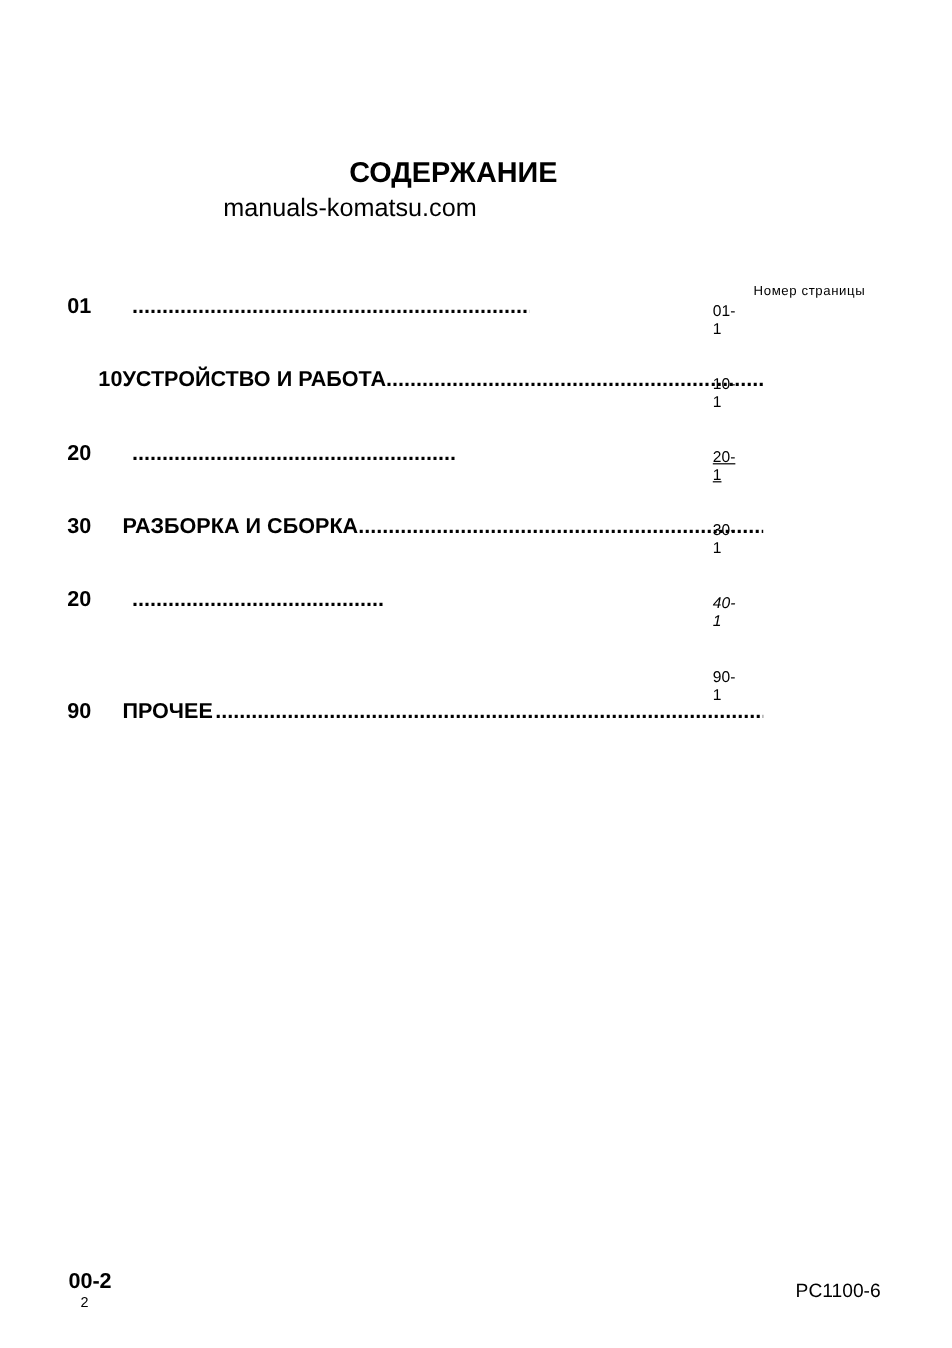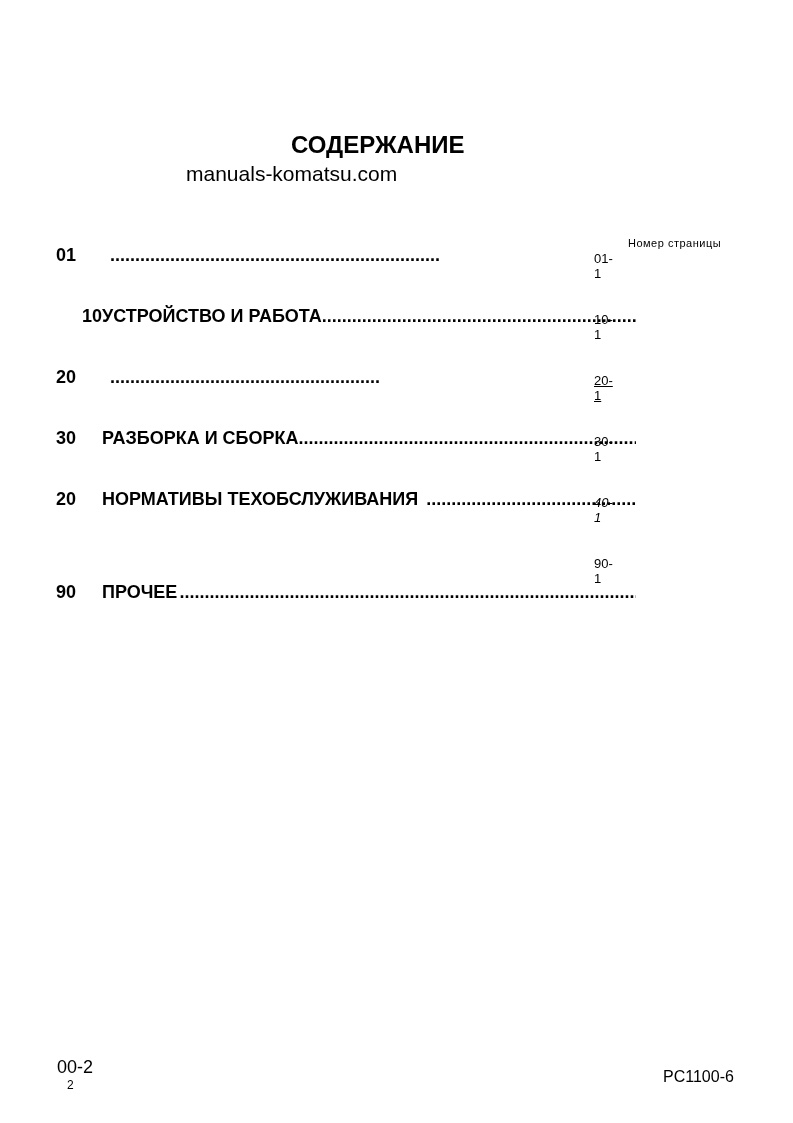--- a/index.html
+++ b/index.html
@@ -5,21 +5,21 @@
     html, body { margin: 0; padding: 0; background: #ffffff; }
     body { width: 793px; height: 1123px; position: relative; overflow: hidden; color: #000; font-family: "Liberation Sans", sans-serif; }
     .watermark { position: absolute; left: 186px; top: 162px; font-size: 21px; }
     .colhead { position: absolute; left: 628px; top: 217px; font-size: 11px; letter-spacing: 0.5px; margin-top: 20px; }
     .toc { position: absolute; left: 0; top: 0; }
     .row { position: absolute; left: 56px; width: 640px; height: 24px; display: flex; align-items: baseline; }
     .num { width: 46px; font-weight: bold; font-size: 18px; }
     .label { font-weight: bold; font-size: 18px; white-space: nowrap; }
     .dots { flex: 0 0 auto; font-weight: bold; font-size: 18px; overflow: hidden; white-space: nowrap; letter-spacing: 0px; }
     .page { position: absolute; left: 594px; font-size: 13px; }
-    .foot-left { position: absolute; left: 57px; top: 1057px; font-size: 18px; }
+    .foot-left { position: absolute; left: 57px; top: 1057px; font-size: 18px; font-weight: bold; }
     .foot-sub { position: absolute; left: 67px; top: 1078px; font-size: 12px; }
     .foot-right { position: absolute; left: 663px; top: 1068px; font-size: 16px; }
   </style>
 </head>
 <body>
 
 <div style="position:absolute;left:291px;top:131px;font-weight:bold;font-size:24px;">СОДЕРЖАНИЕ</div>
 <div class="watermark">manuals-komatsu.com</div>
 <div class="colhead">Номер страницы</div>
 
@@ -45,21 +45,20 @@
 
   <div class="row" style="top:428px;">
     <span class="num">30</span>
     <span class="label">РАЗБОРКА И СБОРКА</span>
     <span class="dots" style="width: 337.5px; max-width: 337.5px;">........................................................................................................................................................................................................</span>
   </div>
   <div class="page" style="top:434px;">30-1</div>
 
   <div class="row" style="top:489px;">
     <span class="num">20</span>
-    <span class="label">НОРМАТИВЫ ТЕХОБСЛУЖИВАНИЯ</span>
     <span class="dots" style="margin-left: 8px; width: 209.766px; max-width: 209.766px;">........................................................................................................................................................................................................</span>
   </div>
   <div class="page" style="top:495px;font-style:italic;">40-1</div>
 
   <div class="row" style="top:582px;">
     <span class="num">90</span>
     <span class="label">ПРОЧЕЕ</span>
     <span class="dots" style="margin-left: 2px; width: 456.625px; max-width: 456.625px;">........................................................................................................................................................................................................</span>
   </div>
   <div class="page" style="top:556px;">90-1</div>

